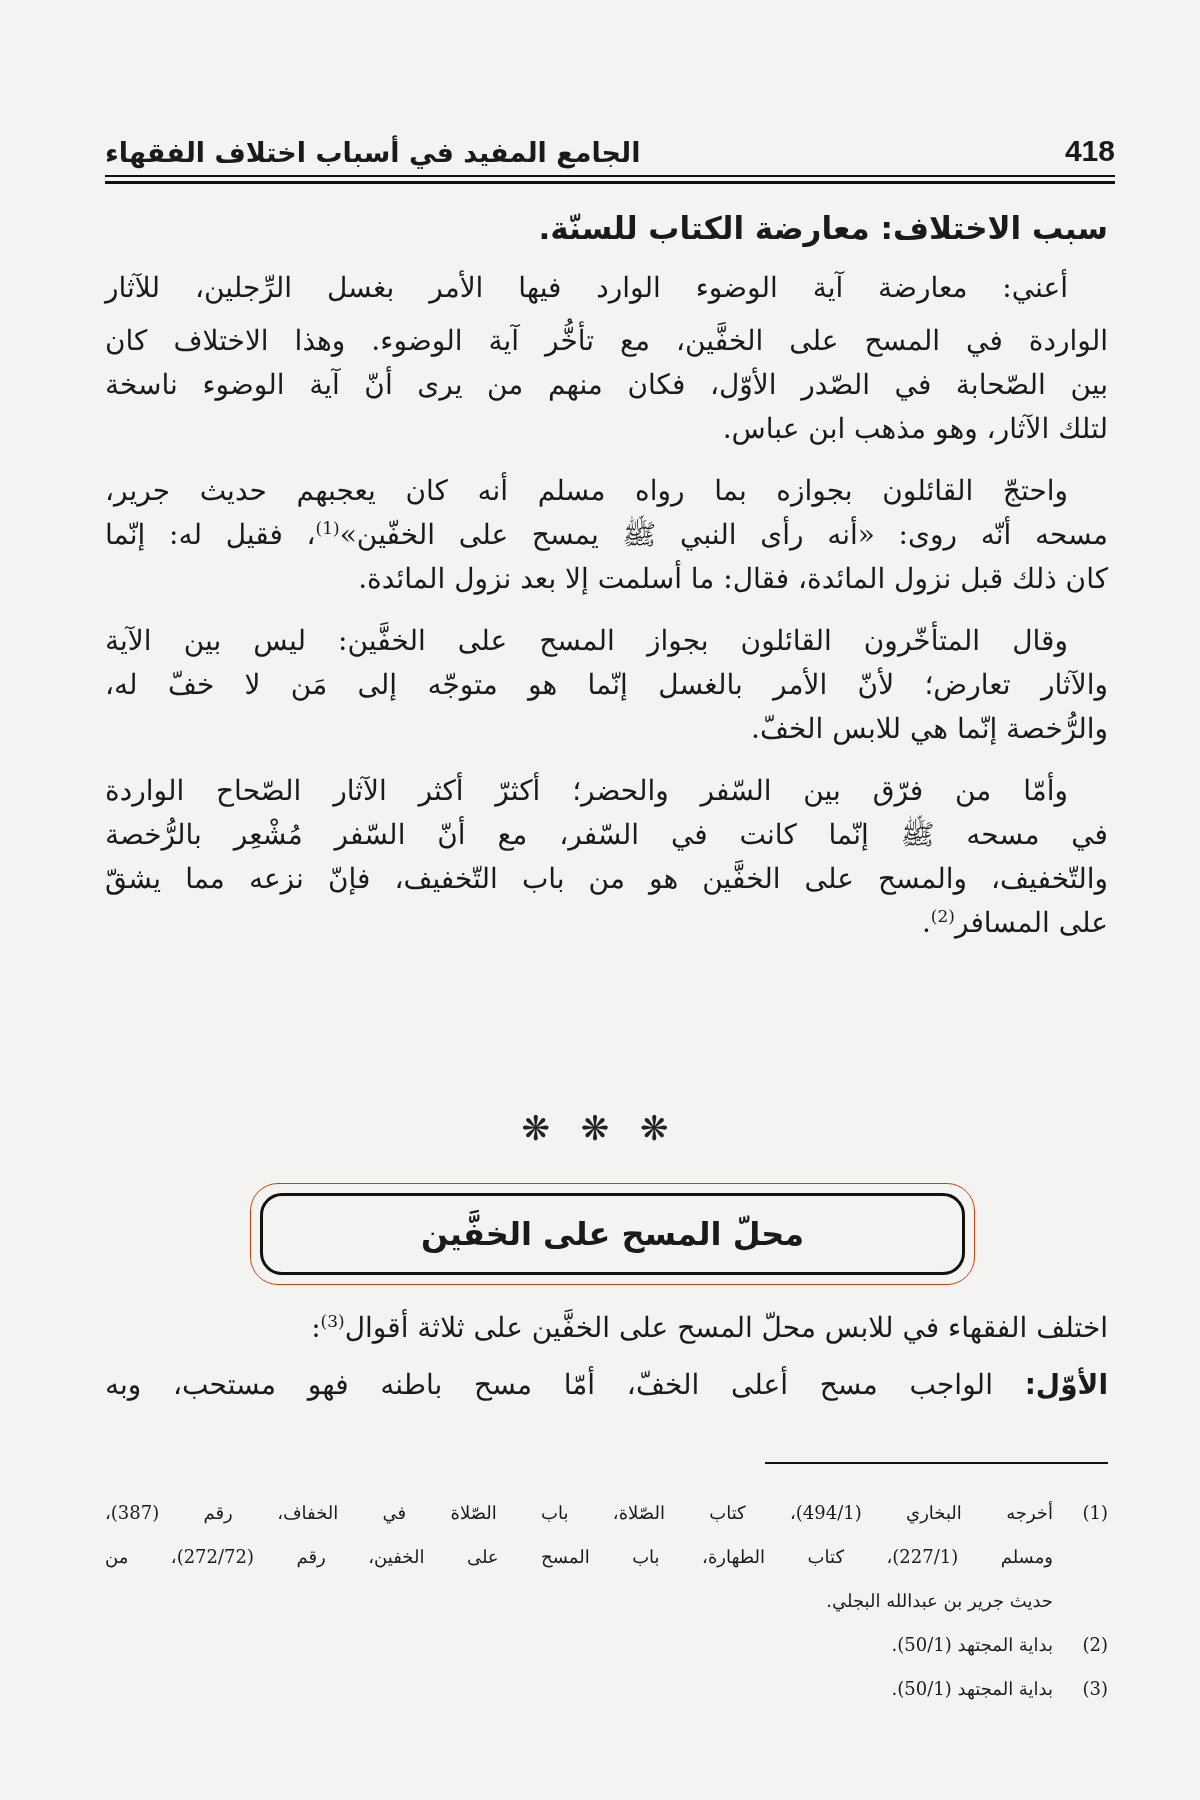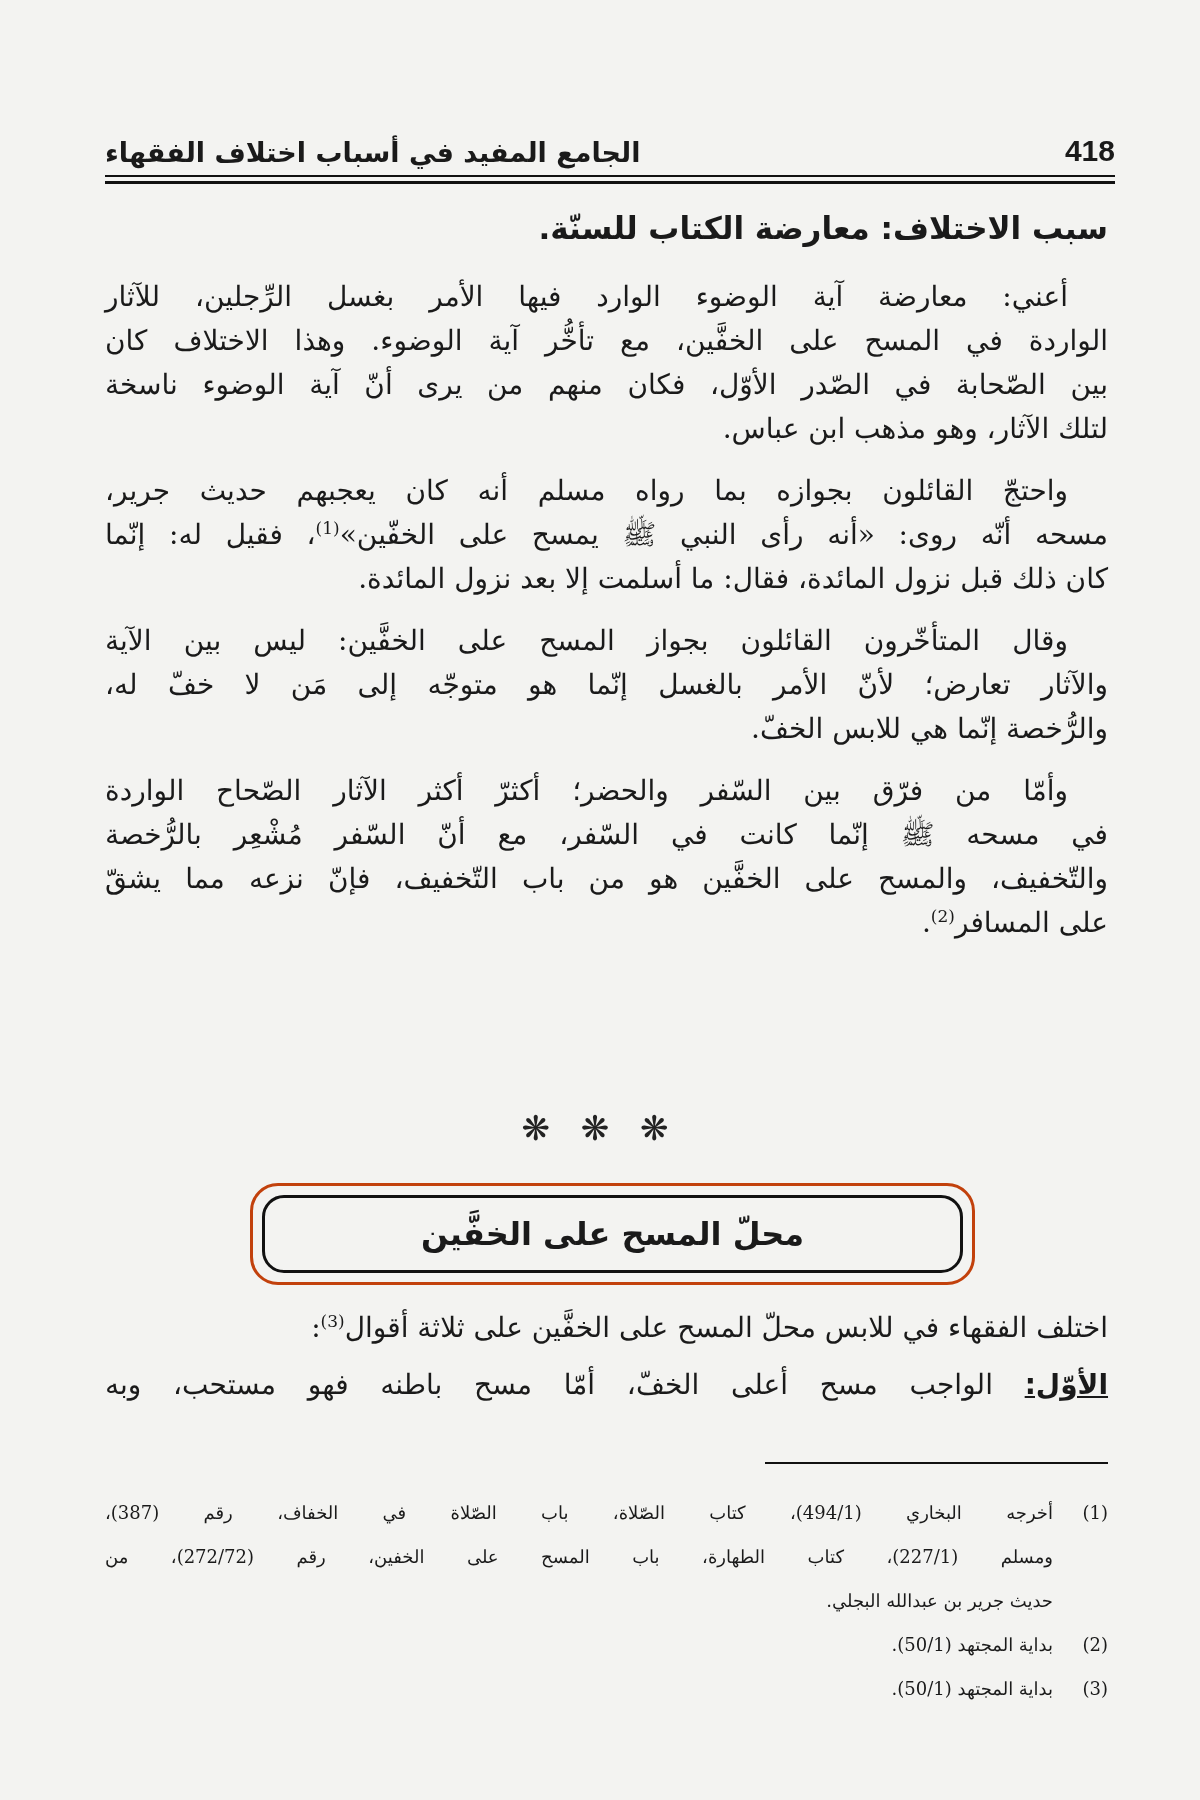--- a/index.html
+++ b/index.html
@@ -30,29 +30,29 @@
     position:absolute; top:210px; right:92px;
     font-family:"DejaVu Sans", sans-serif; font-weight:bold; font-size:31px; white-space:nowrap;margin-left:40px;
   }
   sup { font-size:17px; line-height:0; }
   .stars {
     position:absolute; top:1108px; left:0; width:1200px; text-align:center;
     font-size:34px; letter-spacing:10px; direction:ltr; color:#222;
   }
   .title-frame-outer {
     position:absolute; left:250px; top:1183px; width:725px; height:102px;
-    border:3px solid #c2410c; border-radius:28px; box-sizing:border-box;
+    border:1px solid #c2410c; border-radius:28px; box-sizing:border-box;
   }
   .title-frame-inner {
     position:absolute; left:9px; top:9px; right:9px; bottom:9px;
     border:3px solid #111; border-radius:22px;
     display:flex; align-items:center; justify-content:center;
   }
   .subsection-title { font-family:"DejaVu Sans", sans-serif; font-weight:bold; font-size:32px; direction:rtl; }
-  .bold-lead { font-family:"DejaVu Sans", sans-serif; font-weight:bold;text-decoration:underline; }
+  .bold-lead { font-family:"DejaVu Sans", sans-serif; font-weight:bold; }
   .fn-rule { position:absolute; top:1462px; left:765px; width:343px; height:2px; background:#111; }
   .fn {
     position:absolute; right:92px; width:1003px; font-size:18px; line-height:34px;
     white-space:nowrap; direction:rtl;
   }
   .fn .num { display:inline-block; width:55px; }
   .fn.cont { right:147px; width:948px; }
   .fn.just { text-align:justify; text-align-last:justify; }
 </style>
 </head>
@@ -62,21 +62,21 @@
 
   <div class="running-head">
     <span class="page-number">418</span>
     <span class="running-title">الجامع المفيد في أسباب اختلاف الفقهاء</span>
   </div>
   <div class="rule-thin"></div>
   <div class="rule-thick"></div>
 
   <div class="section-heading">سبب الاختلاف: معارضة الكتاب للسنّة.</div>
 
-  <div class="line indent" style="top:277px">أعني: معارضة آية الوضوء الوارد فيها الأمر بغسل الرِّجلين، للآثار</div>
+  <div class="line indent" style="top:268px">أعني: معارضة آية الوضوء الوارد فيها الأمر بغسل الرِّجلين، للآثار</div>
   <div class="line" style="top:321px">الواردة في المسح على الخفَّين، مع تأخُّر آية الوضوء. وهذا الاختلاف كان</div>
   <div class="line" style="top:365px">بين الصّحابة في الصّدر الأوّل، فكان منهم من يرى أنّ آية الوضوء ناسخة</div>
   <div class="line last" style="top:409px">لتلك الآثار، وهو مذهب ابن عباس.</div>
 
   <div class="line indent" style="top:471px">واحتجّ القائلون بجوازه بما رواه مسلم أنه كان يعجبهم حديث جرير،</div>
   <div class="line" style="top:515px">
     <span>مسحه أنّه روى: «أنه رأى النبي ﷺ يمسح على الخفّين»</span><sup>(1)</sup><span>، فقيل له: إنّما</span>
   </div>
   <div class="line last" style="top:559px">كان ذلك قبل نزول المائدة، فقال: ما أسلمت إلا بعد نزول المائدة.</div>
 

